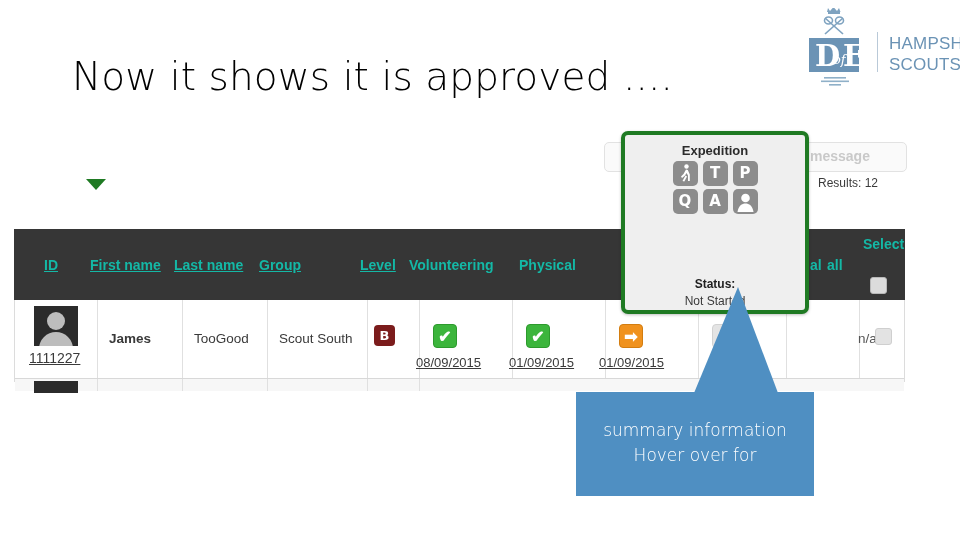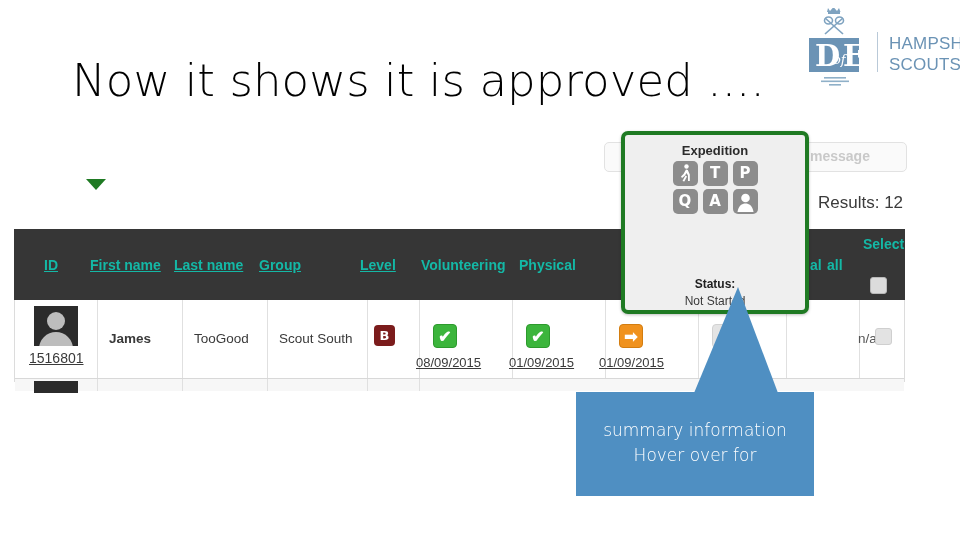--- a/index.html
+++ b/index.html
@@ -15,21 +15,21 @@
     font-family: "Liberation Sans", sans-serif;
     -webkit-font-smoothing: antialiased;
   }
 
   
   #slide-title {
     position: absolute;
     left: 72px;
     top: 54px;
     font-family: "DejaVu Sans", sans-serif;
-    font-size: 45px;
+    font-size: 39px;
     font-weight: 300;
     color: #000000;
     white-space: nowrap;
     letter-spacing: 0.1px;
   }
 
   
   #logo-block {
     position: absolute;
     left: 797px;
@@ -91,22 +91,22 @@
     left: 810px;
     top: 148px;
     font-size: 14px;
     font-weight: bold;
     color: #c9c9c9;
     white-space: nowrap;
   }
   #results-count {
     position: absolute;
     left: 818px;
-    top: 193px;
-    font-size: 17px;
+    top: 176px;
+    font-size: 12px;
     color: #3b3b3b;
     white-space: nowrap;
   }
 
   
   #student-table {
     position: absolute;
     left: 14px;
     top: 229px;
     width: 891px;
@@ -418,21 +418,21 @@
 <div id="results-count">Results:  12</div>
 
 <div id="student-table">
 
   <div id="table-header">
     <div class="th link" style="left:30px;  top:28px;">ID</div>
     <div class="th link" style="left:76px;  top:28px;">First name</div>
     <div class="th link" style="left:160px; top:28px;">Last name</div>
     <div class="th link" style="left:245px; top:28px;">Group</div>
     <div class="th link" style="left:346px; top:28px;">Level</div>
-    <div class="th" style="left:407px; top:28px;">Volunteering</div>
+    <div class="th" style="left:395px; top:28px;">Volunteering</div>
     <div class="th" style="left:505px; top:28px;">Physical</div>
     <div class="th" style="left:782px; top:28px;">rtial</div>
     <div class="th" style="left:849px; top:7px;">Select</div>
     <div class="th" style="left:813px; top:28px;">all</div>
     <div class="checkbox-sq dark" style="left:856px; top:48px;"></div>
   </div>
 
   <div id="table-body">
 
     <div class="row-1">
@@ -445,21 +445,21 @@
       <div class="cell-div" style="left:497px;"></div>
       <div class="cell-div" style="left:590px;"></div>
       <div class="cell-div" style="left:683px;"></div>
       <div class="cell-div" style="left:771px;"></div>
       <div class="cell-div" style="left:844px;"></div>
 
       <div id="avatar-1">
         <div class="head"></div>
         <div class="body"></div>
       </div>
-      <div id="id-link-1">1516801</div>
+      <div id="id-link-1">1111227</div>
 
       <div class="cell-text" style="left:94px;  top:31px;font-weight:bold;">James</div>
       <div class="cell-text" style="left:179px; top:31px;">TooGood</div>
       <div class="cell-text" style="left:264px; top:31px;">Scout South</div>
 
       <div class="level-badge" style="left:359px; top:25px; background:#7b1c1c;">B</div>
 
       <div class="sec-icon tick" style="left:418px; top:24px;">✔</div>
       <div class="sec-date" style="left:401px; top:55px;">08/09/2015</div>
 

